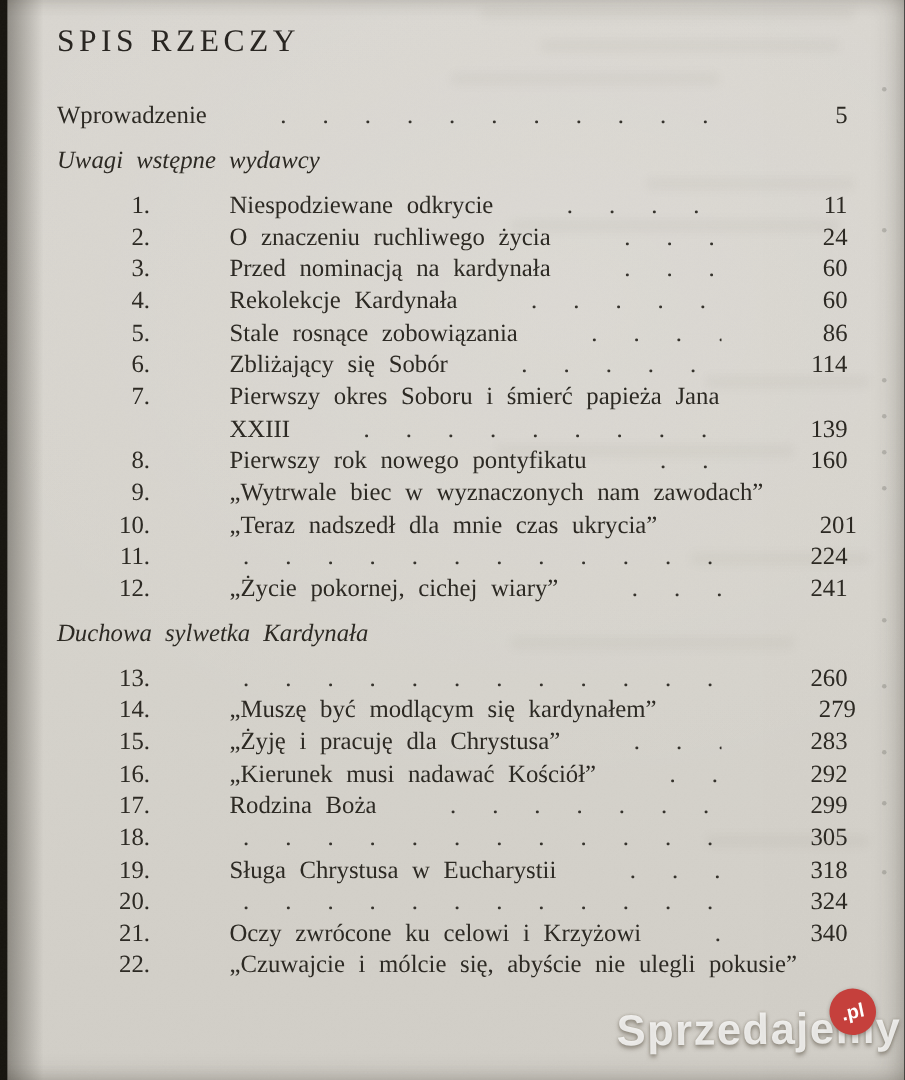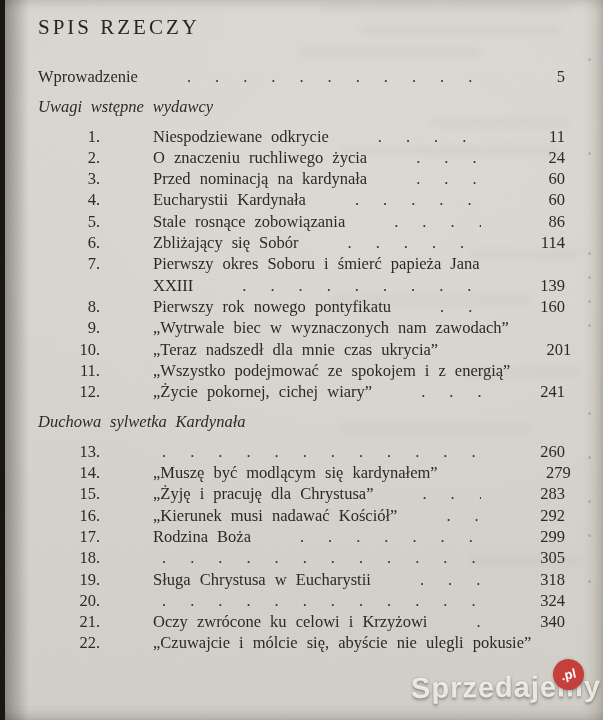--- a/index.html
+++ b/index.html
@@ -95,21 +95,21 @@
           <span class="pg">24</span>
         </div>
         <div class="row">
           <span class="num">3.</span>
           <span class="txt">Przed nominacją na kardynała</span>
           <span class="leader">..............................</span>
           <span class="pg">60</span>
         </div>
         <div class="row">
           <span class="num">4.</span>
-          <span class="txt">Eucharystii Kardynała</span>
+          <span class="txt">Rekolekcje Kardynała</span>
           <span class="leader">..............................</span>
           <span class="pg">60</span>
         </div>
         <div class="row">
           <span class="num">5.</span>
           <span class="txt">Stale rosnące zobowiązania</span>
           <span class="leader">..............................</span>
           <span class="pg">86</span>
         </div>
         <div class="row">
@@ -141,21 +141,20 @@
           <span class="pg">183</span>
         </div>
         <div class="row">
           <span class="num">10.</span>
           <span class="txt">„Teraz nadszedł dla mnie czas ukrycia”</span>
           <span class="leader">..............................</span>
           <span class="pg">201</span>
         </div>
         <div class="row">
           <span class="num">11.</span>
-          <span class="txt">„Wszystko podejmować ze spokojem i z energią”</span>
           <span class="leader">..............................</span>
           <span class="pg">224</span>
         </div>
         <div class="row">
           <span class="num">12.</span>
           <span class="txt">„Życie pokornej, cichej wiary”</span>
           <span class="leader">..............................</span>
           <span class="pg">241</span>
         </div>
         <div class="heading">Duchowa sylwetka Kardynała</div>

